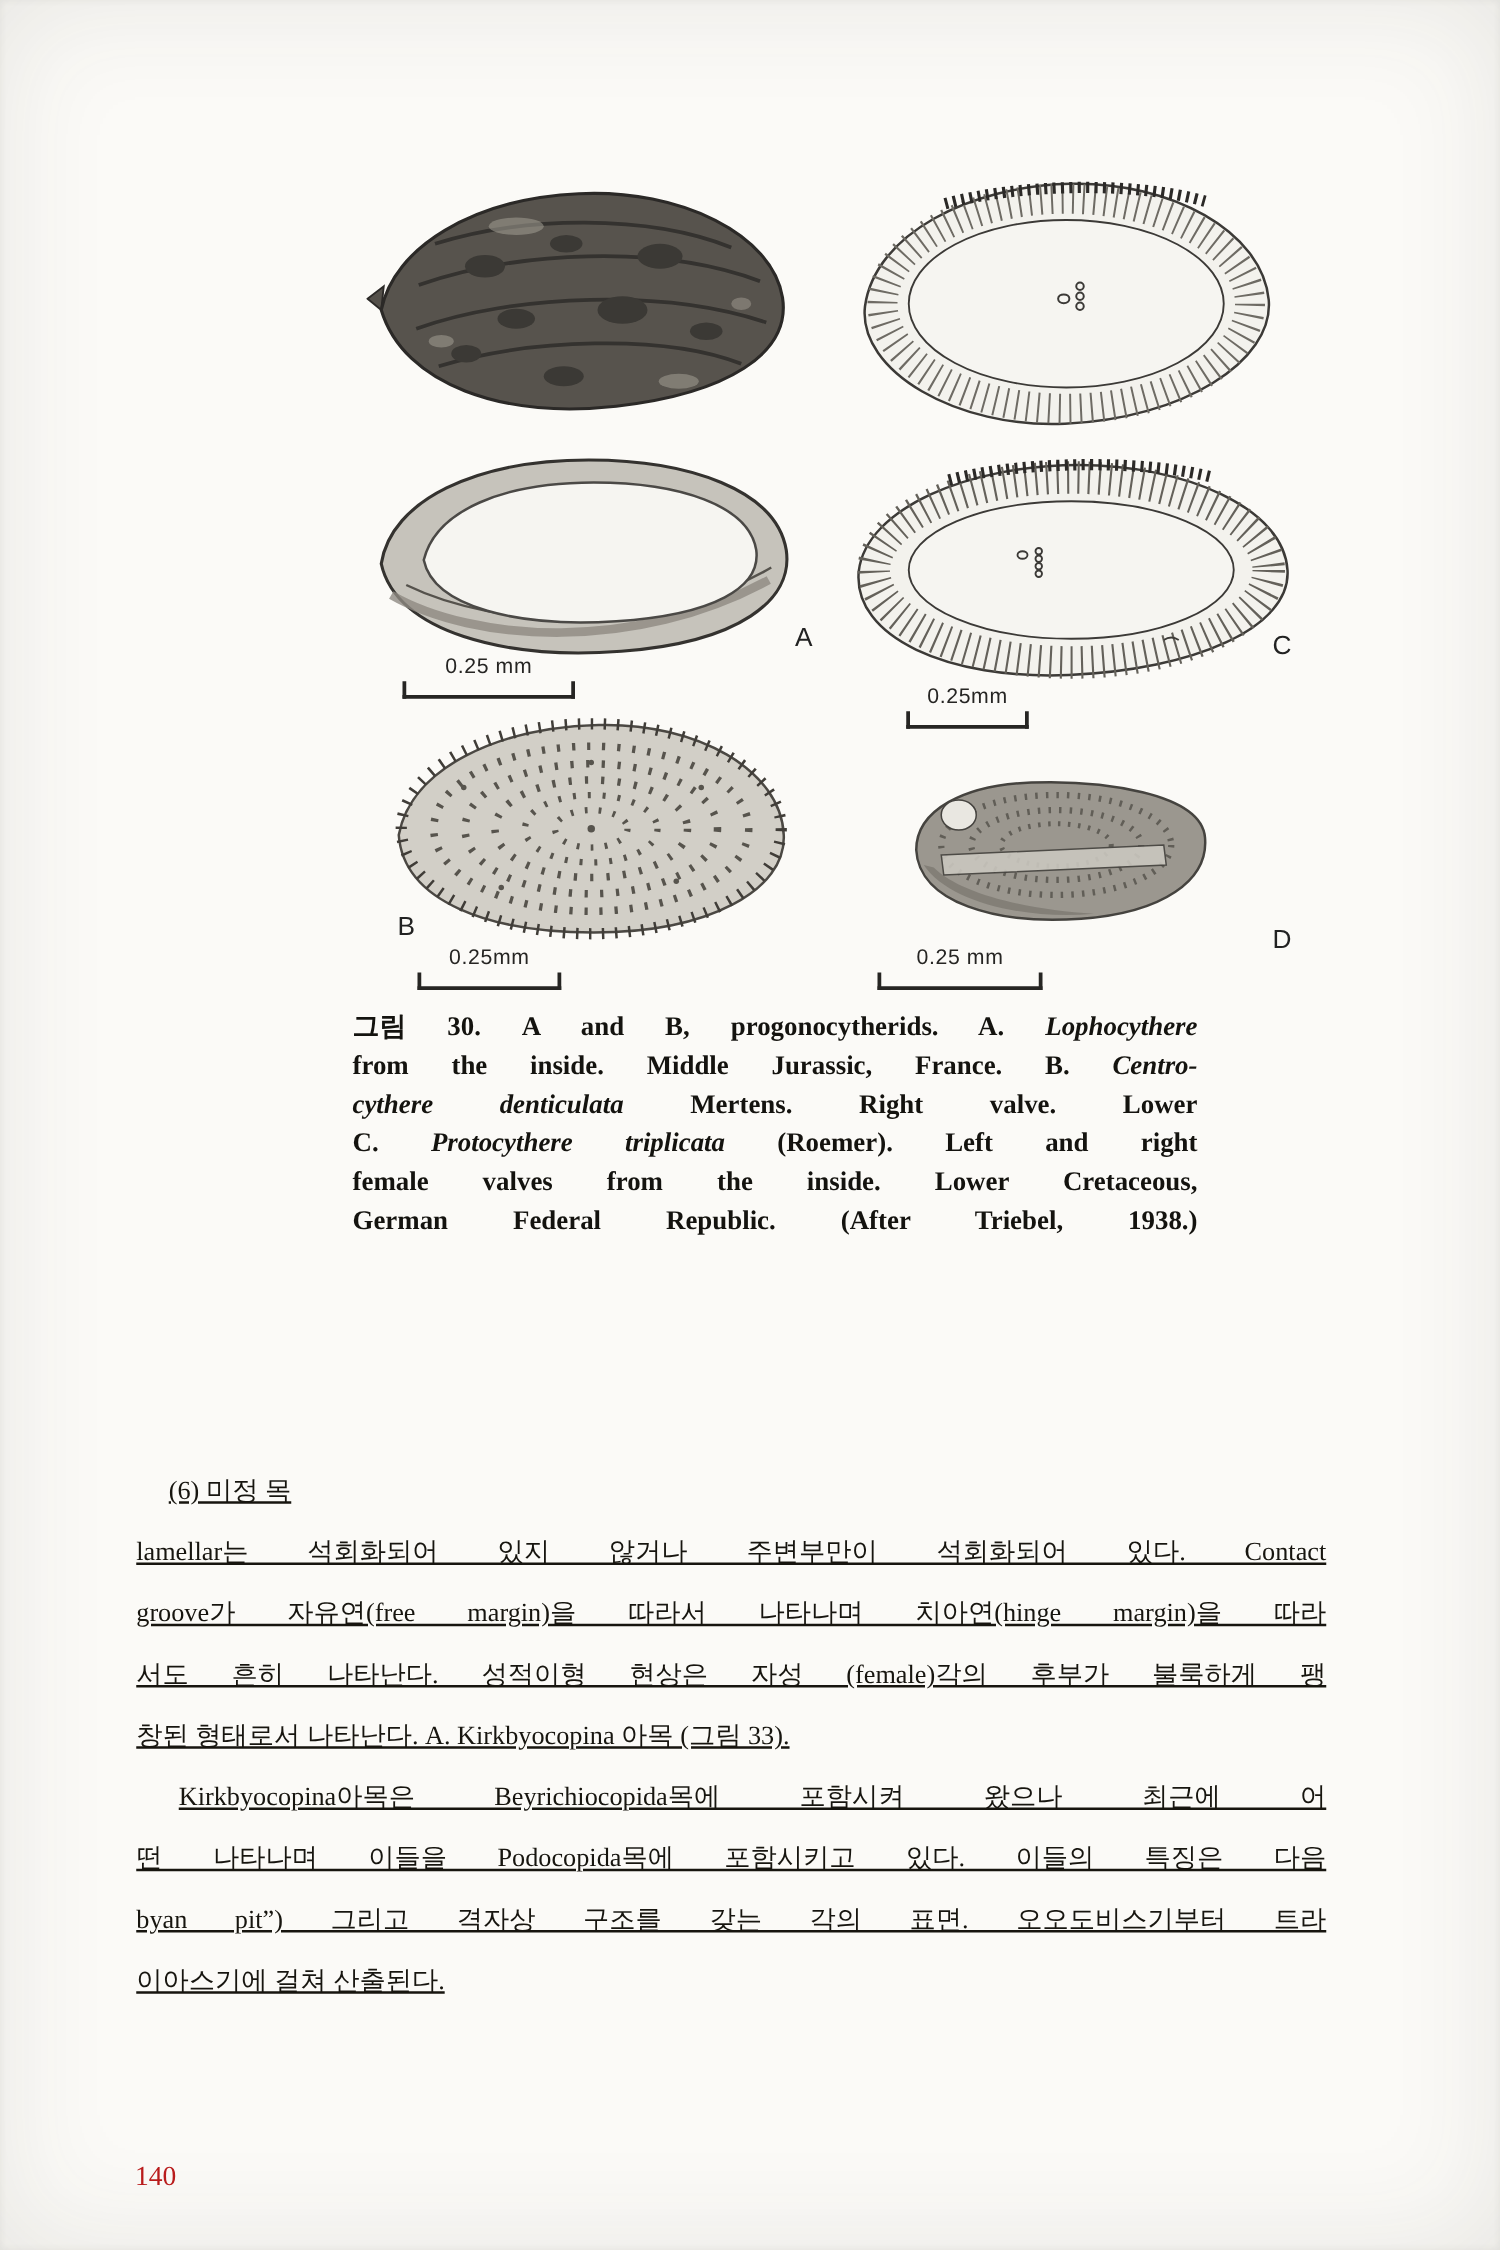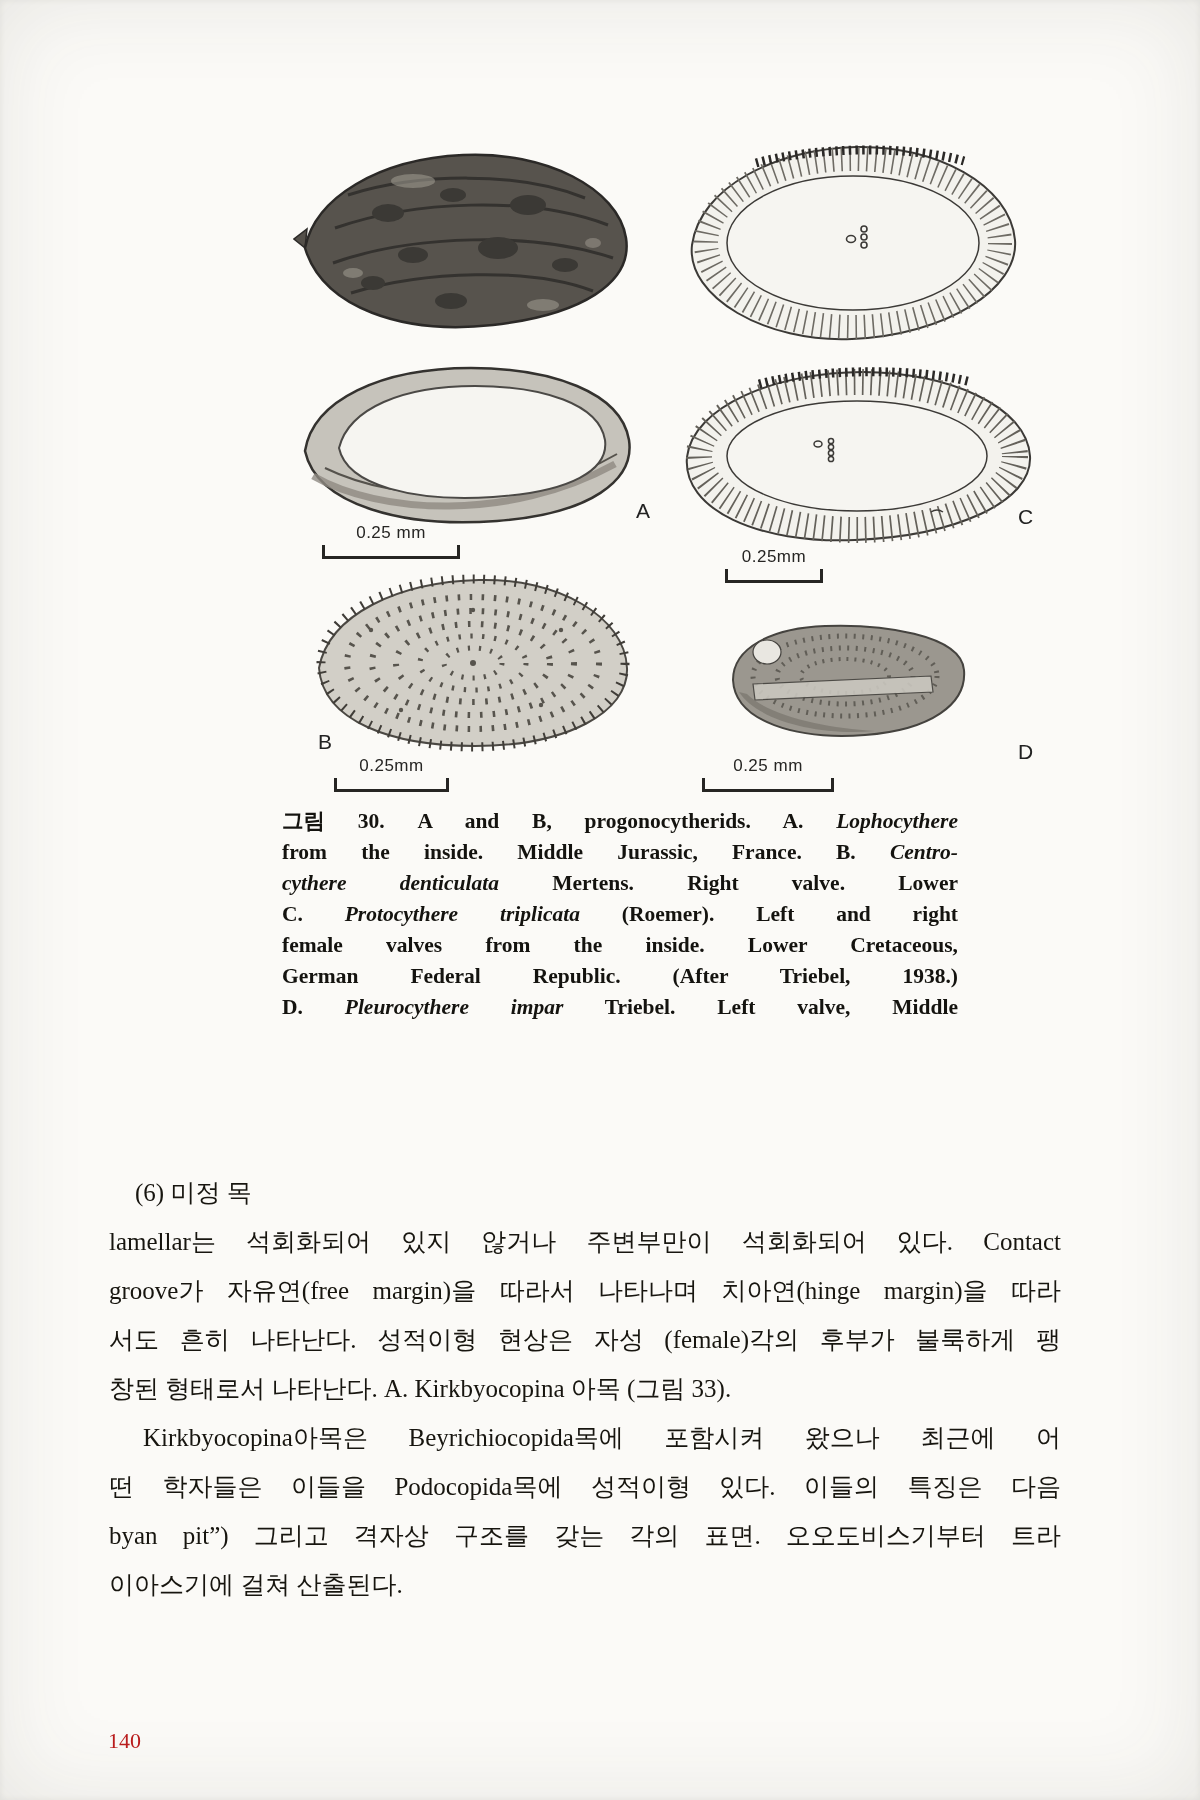--- a/index.html
+++ b/index.html
@@ -41,21 +41,21 @@
     line-height:31px;
     text-align:justify;
     text-align-last:justify;
     white-space:normal;
   }
   .caption-line.last{text-align-last:left;}
   .seg.bi{font-style:italic;}
   .seg.kr{font-weight:600;}
   .bodytext{
     position:absolute;left:109px;top:1168px;width:952px;
-    font-size:25px;line-height:49px;color:#17150f;
+    font-size:21px;line-height:49px;color:#17150f;text-decoration:underline;
   }
   .body-line{text-align:left;}
   .body-line.jl{text-align:justify;text-align-last:justify;}
   .body-line.indent{padding-left:34px;}
   .heading-line{padding-left:26px;}
   .page-number{
     position:absolute;left:108px;top:1728px;
     font-size:22px;color:#b91c1c;
   }
 </style>
@@ -174,30 +174,29 @@
 
   </div>
 
   <div class="caption">
     <div class="caption-line"><span class="seg kr">그림 30.  </span><span class="seg b">A and B, progonocytherids.  A. </span><span class="seg bi">Lophocythere</span></div>
     <div class="caption-line"><span class="seg b">from the inside. Middle Jurassic, France.  B. </span><span class="seg bi">Centro-</span></div>
     <div class="caption-line"><span class="seg bi">cythere denticulata</span><span class="seg b"> Mertens.  Right valve.  Lower</span></div>
     <div class="caption-line"><span class="seg b">C. </span><span class="seg bi">Protocythere triplicata</span><span class="seg b"> (Roemer).  Left and right</span></div>
     <div class="caption-line"><span class="seg b">female valves from the inside.  Lower Cretaceous,</span></div>
     <div class="caption-line"><span class="seg b">German Federal Republic.  (After Triebel, 1938.)</span></div>
-    <div class="caption-line"><span class="seg b">D. </span><span class="seg bi">Pleurocythere impar</span><span class="seg b"> Triebel.  Left valve, Middle</span></div>
   </div>
 
   <div class="bodytext">
     <div class="body-line heading-line">(6) 미정 목</div>
     <div class="body-line jl">lamellar는 석회화되어 있지 않거나 주변부만이 석회화되어 있다.  Contact</div>
     <div class="body-line jl">groove가 자유연(free margin)을 따라서 나타나며 치아연(hinge margin)을 따라</div>
     <div class="body-line jl">서도 흔히 나타난다. 성적이형 현상은 자성 (female)각의 후부가 불룩하게 팽</div>
     <div class="body-line">창된 형태로서 나타난다. A. Kirkbyocopina 아목 (그림 33).</div>
     <div class="body-line jl indent">Kirkbyocopina아목은 Beyrichiocopida목에 포함시켜 왔으나 최근에 어</div>
-    <div class="body-line jl">떤 학자들은 이들을 Podocopida목에 성적이형 있다. 이들의 특징은 다음</div>
+    <div class="body-line jl">떤 나타나며 이들을 Podocopida목에 포함시키고 있다. 이들의 특징은 다음</div>
     <div class="body-line jl">byan pit”) 그리고 격자상 구조를 갖는 각의 표면.  오오도비스기부터 트라</div>
     <div class="body-line">이아스기에 걸쳐 산출된다.</div>
   </div>
 
   <div class="page-number">140</div>
 
 </div>
 
 </body></html>

